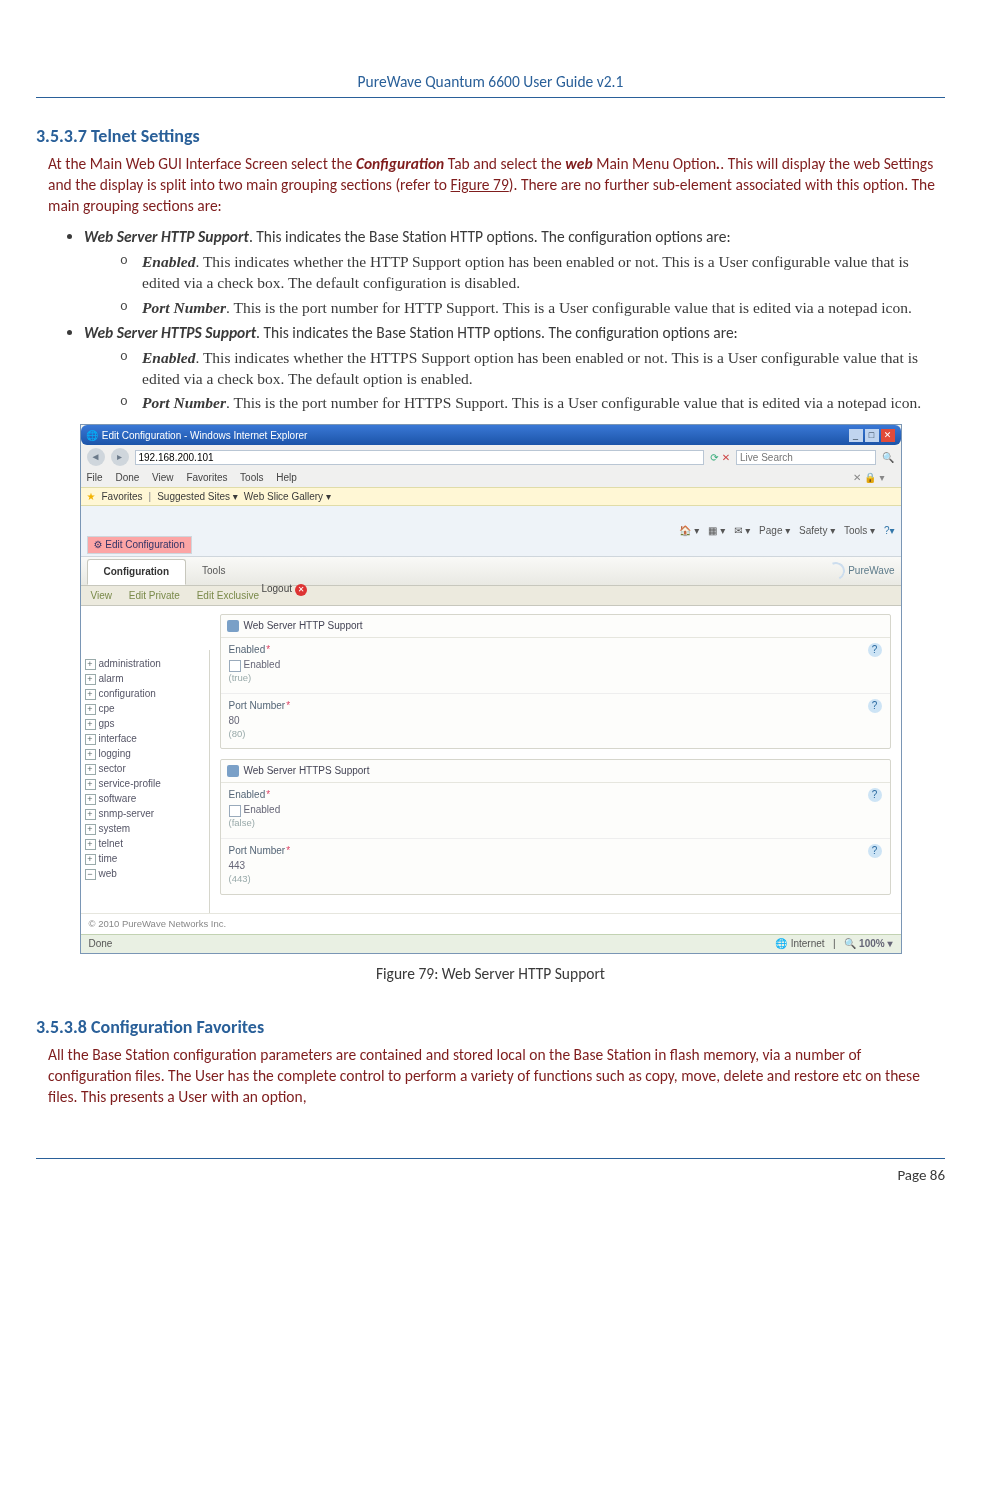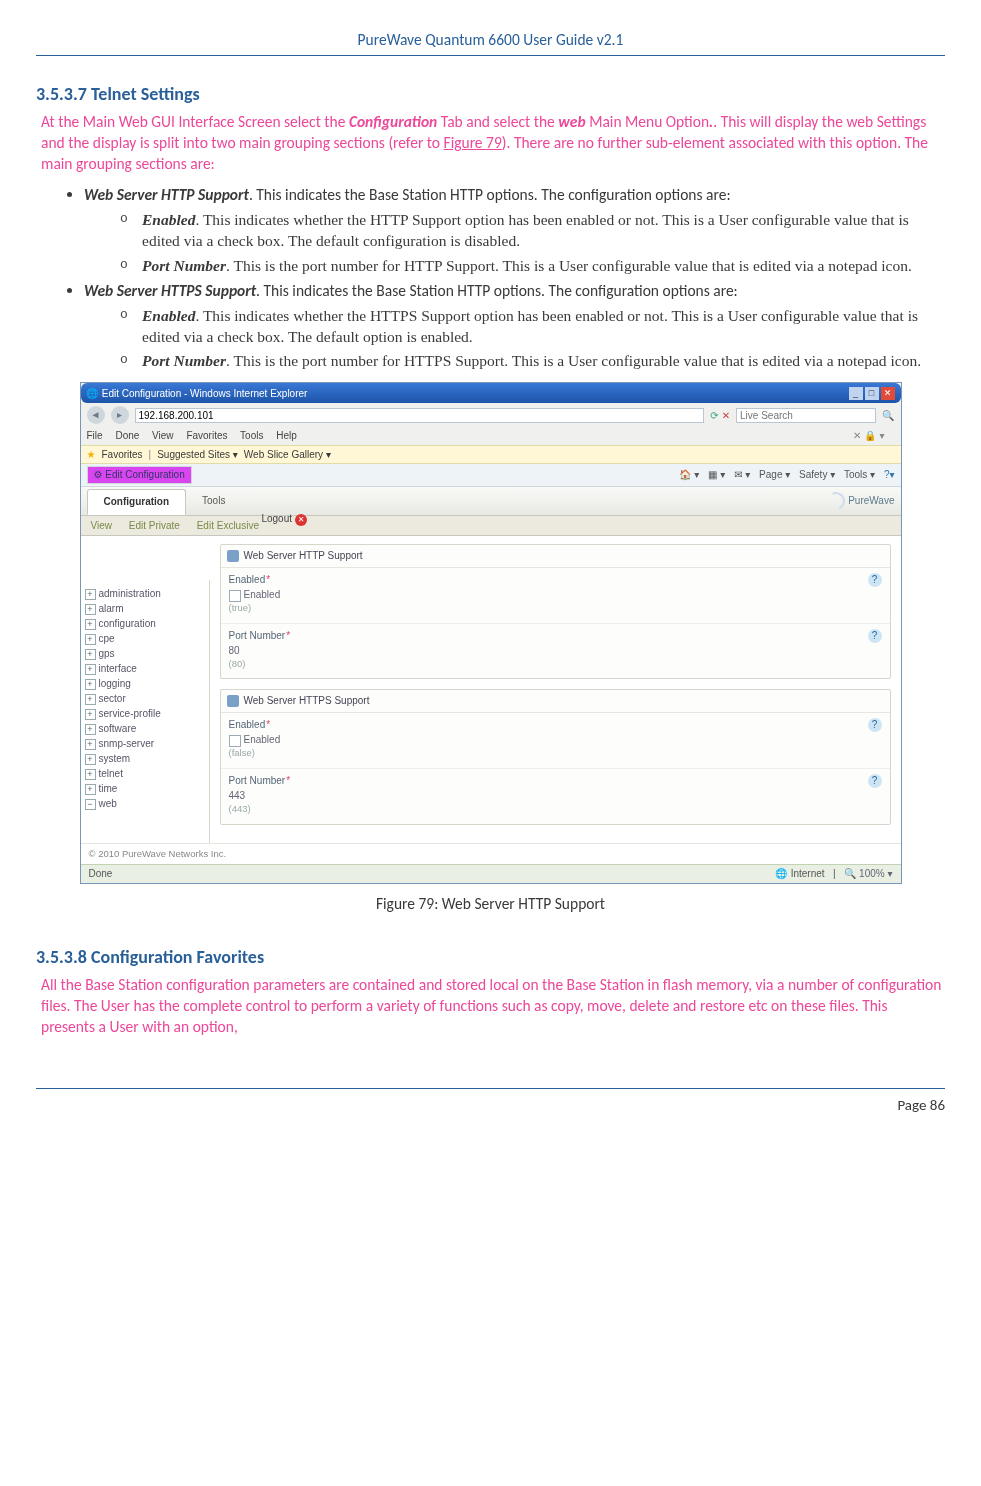--- a/index.html
+++ b/index.html
@@ -10,28 +10,29 @@
     padding: 30px 36px 40px 36px;
     line-height: 1.35;
   }
   .header {
     text-align: center;
     color: #2a6099;
     font-size: 15.5px;
     border-bottom: 1px solid #2a6099;
     padding-bottom: 4px;
     margin-bottom: 26px;
+    margin-top: 42px;
   }
   h2.section-heading {
     color: #2a6099;
     font-size: 18px;
     font-weight: bold;
     margin: 18px 0 6px 0;
   }
-  p { margin: 6px 0 10px 5px; font-size: 15.5px; color:#ec4899; }
+  p { margin: 6px 0 10px 12px; font-size: 15.5px; color:#7f1d1d; }
   ul.bullets { list-style-type: disc; margin: 8px 0 10px 0; padding-left: 48px; }
   ul.bullets > li { margin-bottom: 4px; font-size: 15.5px; }
   ul.sub { list-style: none; margin: 4px 0 0 0; padding-left: 36px; }
   ul.sub > li { margin-bottom: 4px; position: relative; padding-left: 22px; font-family: Liberation Serif, serif; }
   ul.sub > li::before { content: "o"; position: absolute; left: 0; top: 0; font-family: 'Courier New', monospace; font-size: 13px; color:#444; }
   .opt-head { font-weight: bold; font-style: italic; }
   .figcap { text-align: center; font-size: 15.5px; margin: 10px 0 30px 0; color:#3a3a3a; }
   .footer { text-align: right; font-size: 15px; border-top: 1px solid #2a6099; padding-top: 6px; margin-top: 50px; color:#3a3a3a; }
 
   
@@ -65,21 +66,21 @@
     width:18px;height:18px;border-radius:9px;background:#cfd6dc;display:inline-block;
     text-align:center;line-height:18px;color:#6b7a8a;font-size:10px;
   }
   .shot .addr input{ flex:1; font-size:10px; padding:1px 3px; border:1px solid #b9c6d4; background:#fff; }
   .shot .addr .seg{display:flex;align-items:center;gap:3px;}
   .shot .menu { background:#f0f0ef; padding:2px 6px; color:#444; }
   .shot .menu span{margin-right:10px;}
   .shot .fav { background:#fff7d5; padding:2px 6px; border-top:1px solid #e0dca8; border-bottom:1px solid #e0dca8; display:flex; align-items:center; gap:6px;}
   .shot .fav .star{color:#f3b300;}
   .shot .tabbar { background:#eef3f8; padding:2px 6px; display:flex; justify-content:space-between; align-items:center; border-bottom:1px solid #cfd6dc;}
-  .shot .tabbar .tabbtn{background:#d946ef;border:1px solid #cfd6dc;padding:1px 6px;color:#336;}
+  .shot .tabbar .tabbtn{background:#fca5a5;border:1px solid #cfd6dc;padding:1px 6px;color:#336;margin-top:28px;}
   .shot .tabbar .tools{color:#555;}
   .shot .tabbar .tools span{margin-left:6px;}
 
   .shot .toptabs{ background:linear-gradient(#f9f9f7,#e9e9e3); border-bottom:1px solid #c7c7bd; display:flex; align-items:center; padding:0 6px; height:28px; }
   .shot .toptabs .tab{padding:5px 16px; color:#555;}
   .shot .toptabs .tab.active{background:#fff;border:1px solid #c7c7bd;border-bottom:1px solid #fff; font-weight:bold; color:#333; border-radius:3px 3px 0 0; position:relative; top:1px;}
   .shot .toptabs .logout{color:#444;margin-left:20px;margin-top:36px;}
   .shot .toptabs .logout .x{display:inline-block;width:12px;height:12px;background:#d33;border-radius:6px;color:#fff;text-align:center;line-height:12px;font-size:8px;margin-left:3px;}
   .shot .toptabs .logo{margin-left:auto;display:flex;align-items:center;gap:3px;color:#5c7a8a;}
   .shot .toptabs .logo .arc{width:14px;height:14px;border:2px solid #cde; border-left-color:transparent; border-bottom-color:transparent; border-radius:50%; display:inline-block; transform:rotate(20deg);}
@@ -99,21 +100,21 @@
   .shot .panel .flabel{color:#567;font-size:10px;}
   .shot .panel .flabel .ast{color:#d46;margin-left:1px;}
   .shot .panel .fvalue{color:#667;font-size:10px;margin-top:2px;}
   .shot .panel .fhint{color:#9aa;font-size:9.5px;}
   .shot .panel .help{position:absolute;right:8px;top:5px;width:14px;height:14px;border-radius:7px;background:#cde4f5;color:#2a6aa0;text-align:center;line-height:14px;font-size:10px;}
   .shot .panel .chk{display:inline-block;width:10px;height:10px;border:1px solid #9ab;background:#fff;margin-right:3px;vertical-align:middle;}
 
   .shot .copyright{font-size:9.5px;color:#888;padding:4px 8px;border-top:1px solid #e6e6de;background:#fff;}
   .shot .status{background:#e9f0e3;border-top:1px solid #c2d2b2;padding:2px 8px;display:flex;justify-content:space-between;align-items:center;color:#555;}
   .shot .status .globe{color:#3a7;}
-  .shot .status .zoom{color:#667;}
+  .shot .status .zoom{color:#667;font-weight:bold;}
 </style>
 </head>
 <body>
 
 <div class="header">PureWave Quantum 6600 User Guide v2.1</div>
 
 <h2 class="section-heading">
   <span>3.5.3.7</span>
   <span> </span>
   <span>Telnet Settings</span>

